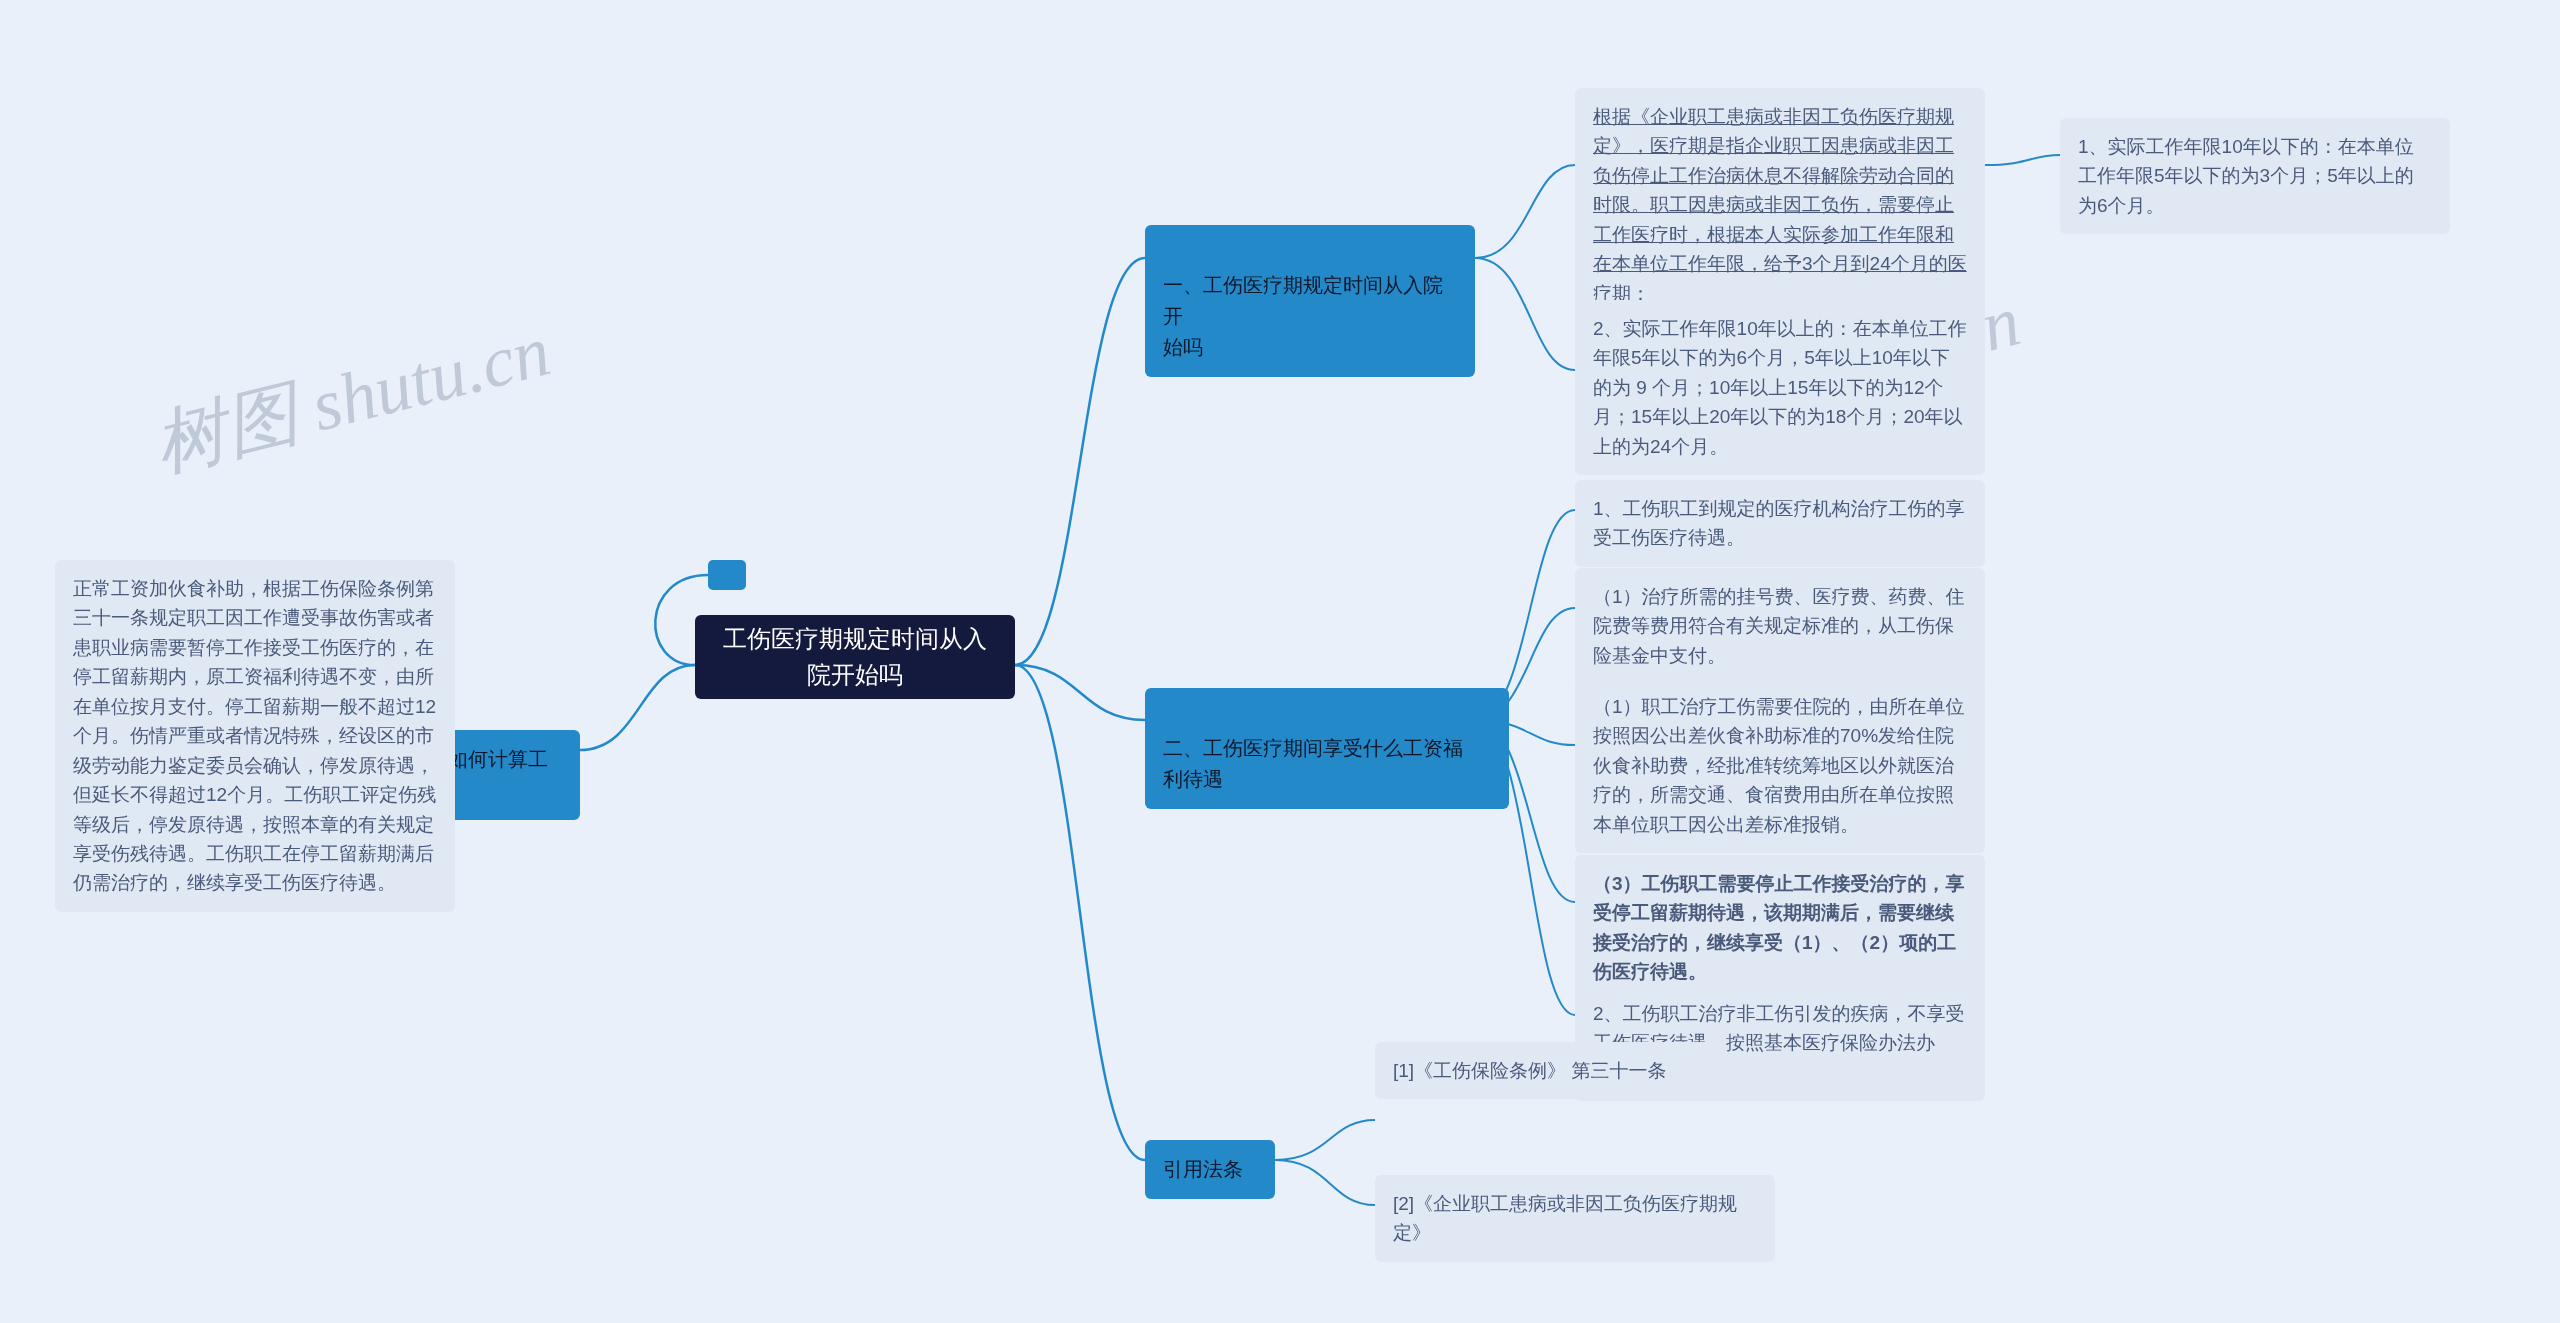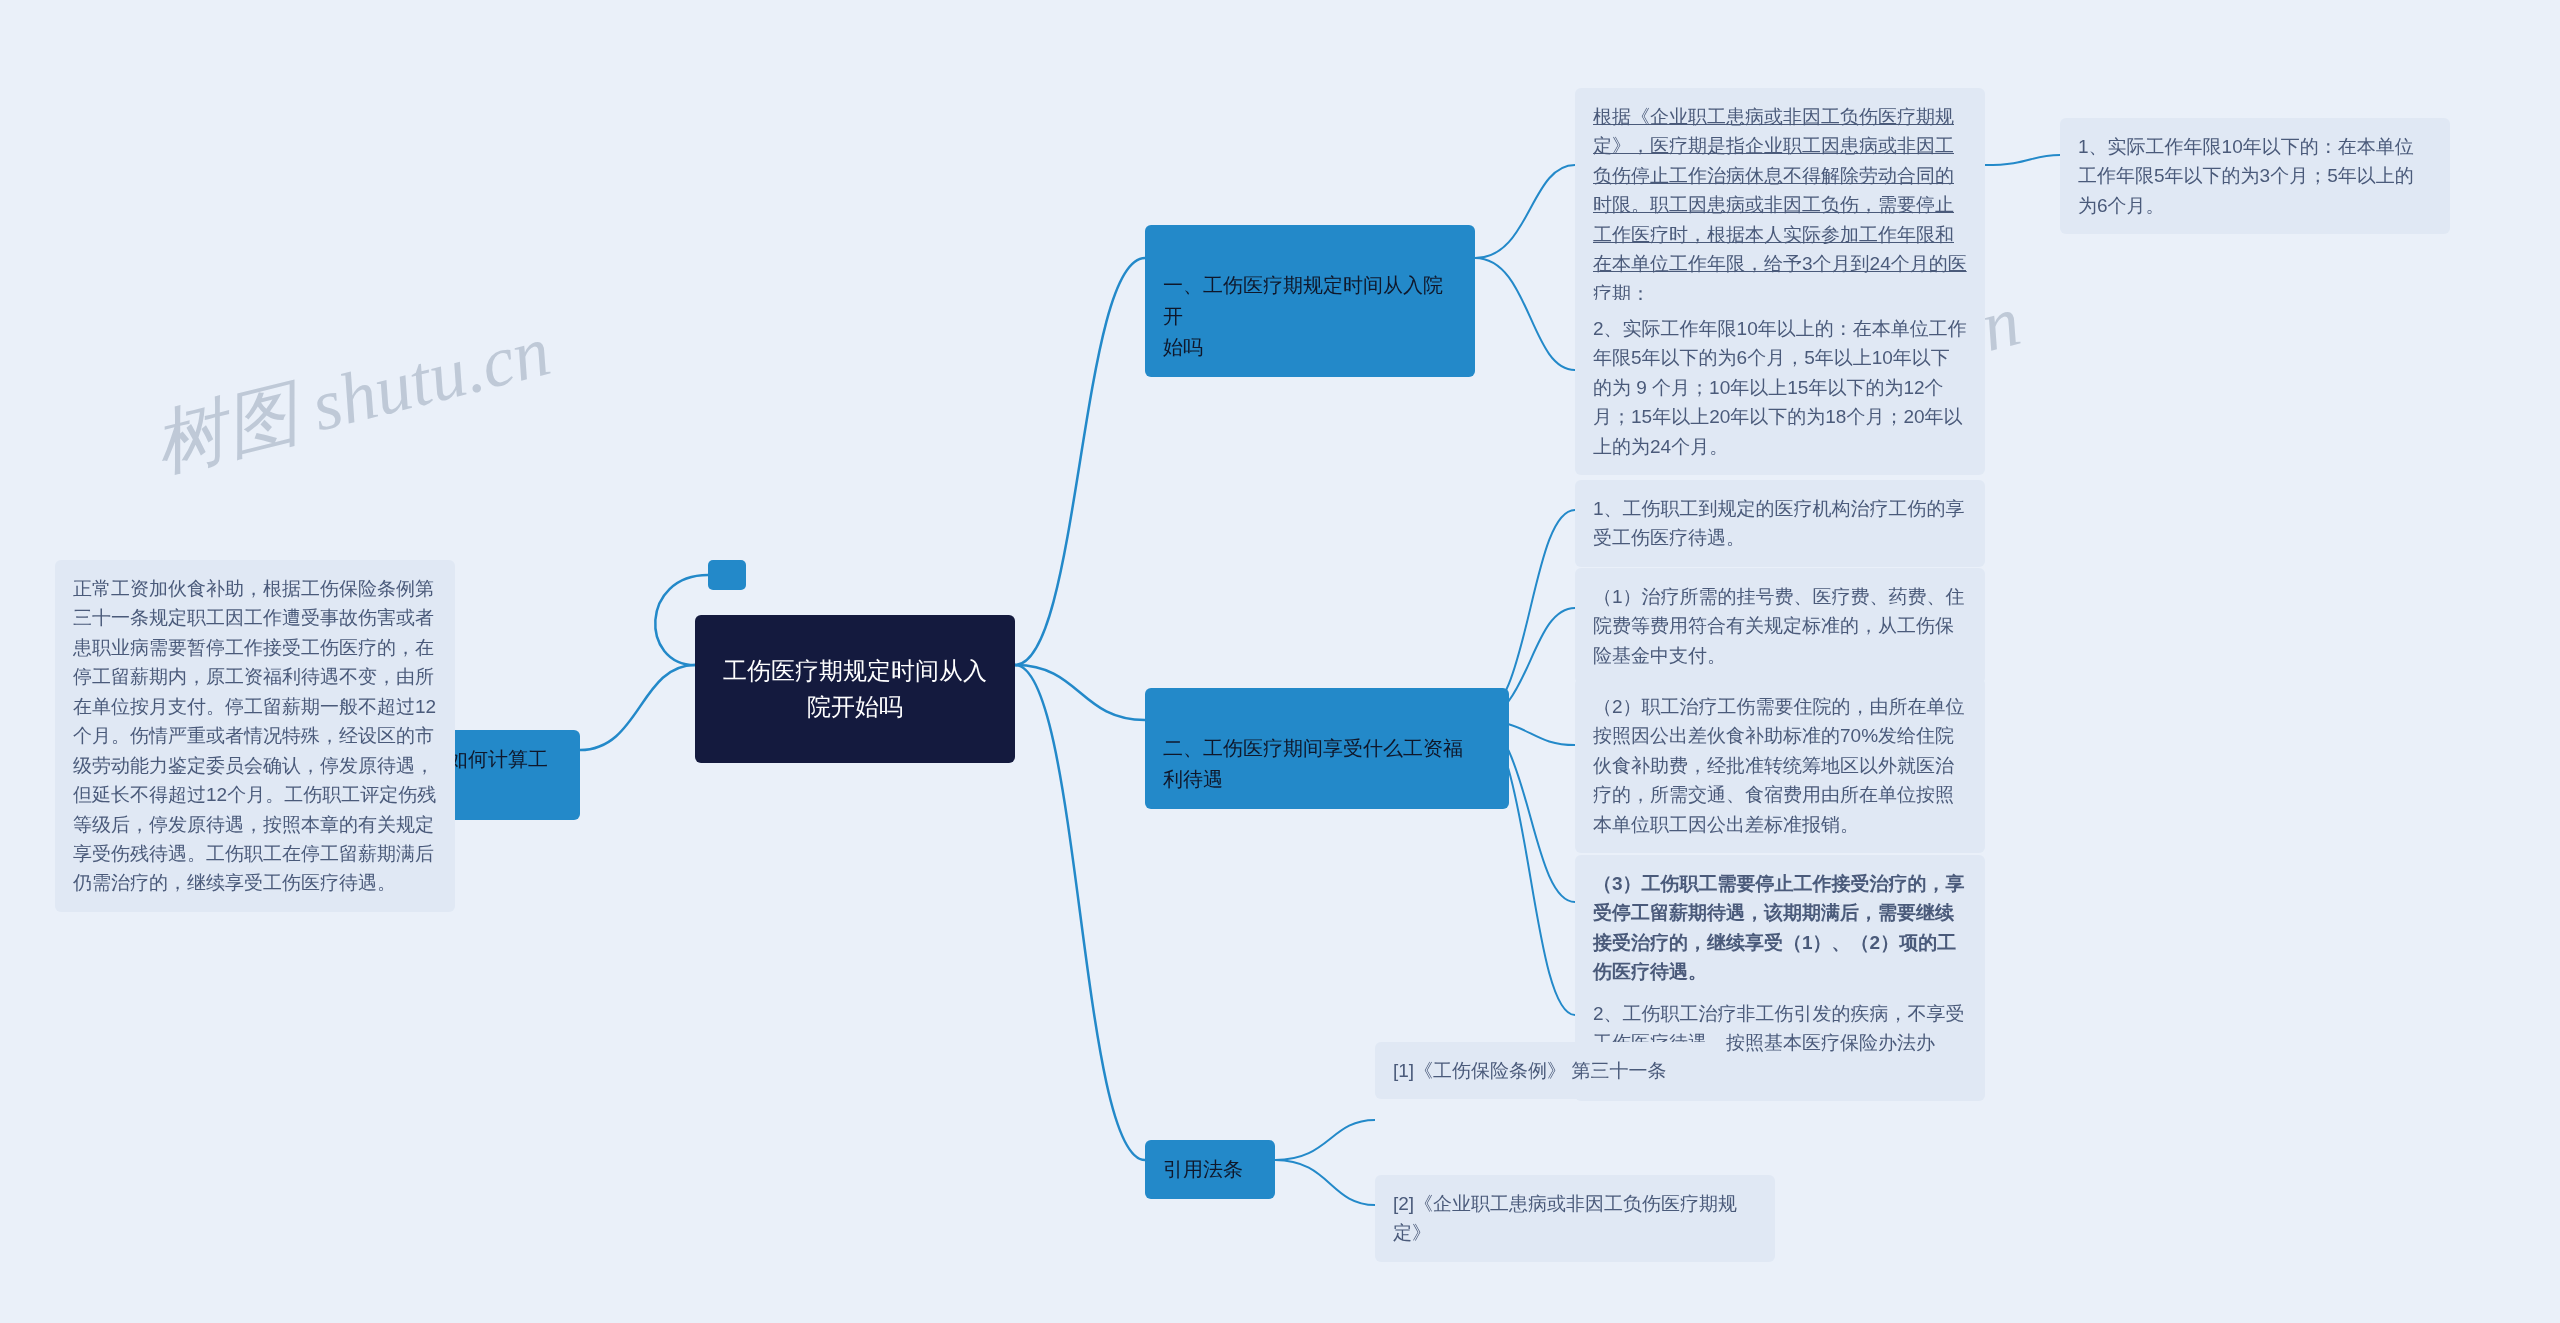--- a/index.html
+++ b/index.html
@@ -25,21 +25,21 @@
     font-size: 19px;
     line-height: 1.55;
     color: #3a4a6a;
   }
   .root {
     background: #141a3e;
     color: #ffffff;
     width: 320px;
     text-align: center;
     font-size: 24px;
-    padding: 38px 16px;
+    padding: 6px 16px;
     line-height: 1.5;
   }
   .branch {
     background: #2389c9;
     color: #0f172a;
     font-size: 20px;
   }
   .leaf {
     background: #e0e8f4;
     color: #4a5a7a;
@@ -122,21 +122,21 @@
   <span>二、工伤医疗期间享受什么工资福
 利待遇</span>
 </div>
 <div class="node leaf" style="left:1575px; top:480px; width:410px;">
   <span>1、工伤职工到规定的医疗机构治疗工伤的享受工伤医疗待遇。</span>
 </div>
 <div class="node leaf" style="left:1575px; top:568px; width:410px;">
   <span>（1）治疗所需的挂号费、医疗费、药费、住院费等费用符合有关规定标准的，从工伤保险基金中支付。</span>
 </div>
 <div class="node leaf" style="left:1575px; top:678px; width:410px;">
-  <span>（2）职工治疗工伤需要住院的，由所在单位按照因公出差伙食补助标准的70%发给住院伙食补助费，经批准转统筹地区以外就医治疗的，所需交通、食宿费用由所在单位按照本单位职工因公出差标准报销。</span>
+  <span>（1）职工治疗工伤需要住院的，由所在单位按照因公出差伙食补助标准的70%发给住院伙食补助费，经批准转统筹地区以外就医治疗的，所需交通、食宿费用由所在单位按照本单位职工因公出差标准报销。</span>
 </div>
 <div class="node leaf" style="left:1575px; top:855px; width:410px;font-weight:bold;">
   <span>（3）工伤职工需要停止工作接受治疗的，享受停工留薪期待遇，该期期满后，需要继续接受治疗的，继续享受（1）、（2）项的工伤医疗待遇。</span>
 </div>
 <div class="node leaf" style="left:1575px; top:985px; width:410px;">
   <span>2、工伤职工治疗非工伤引发的疾病，不享受工伤医疗待遇，按照基本医疗保险办法办理。</span>
 </div>
 
 <div class="node branch" style="left:290px; top:730px; width:290px;">
   <span>三、工伤医疗期如何计算工资</span>

